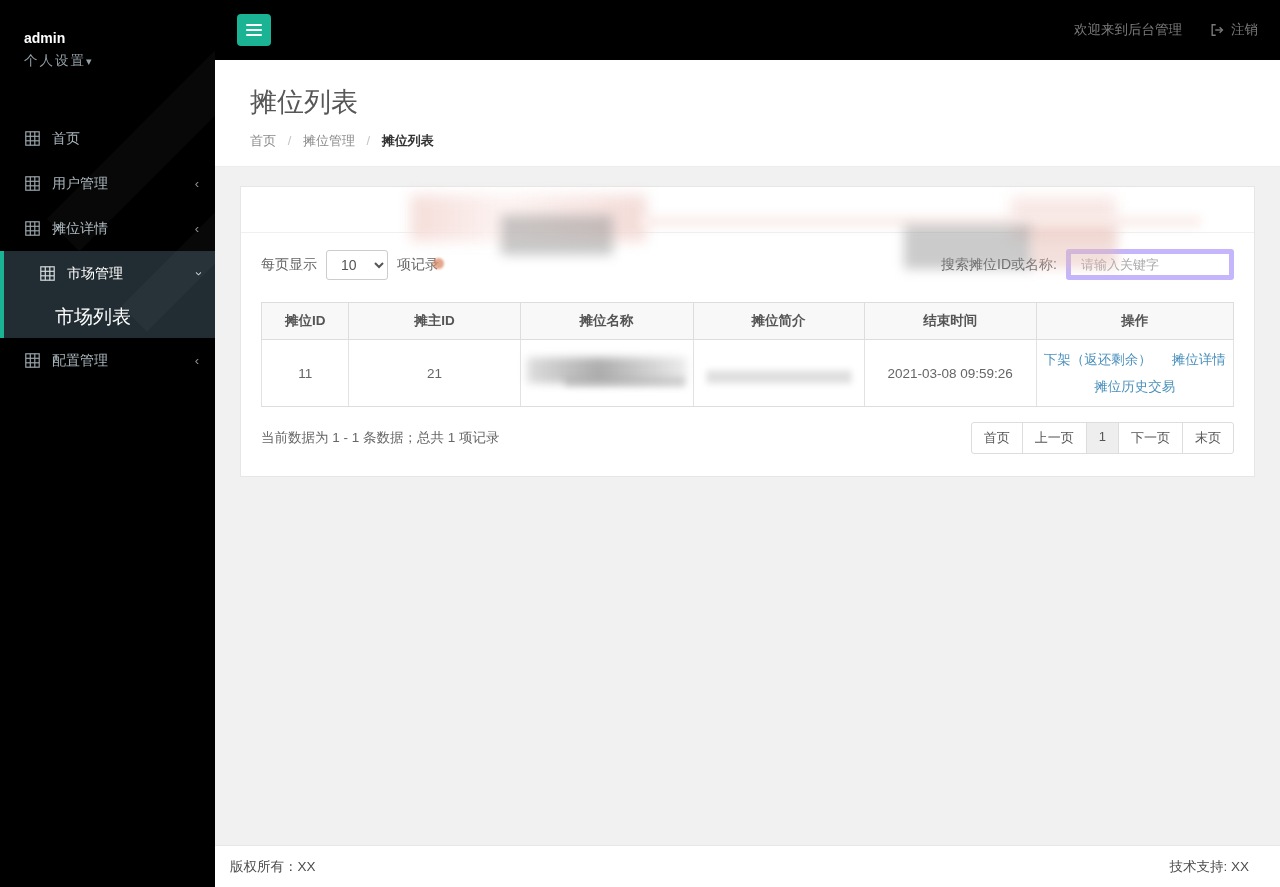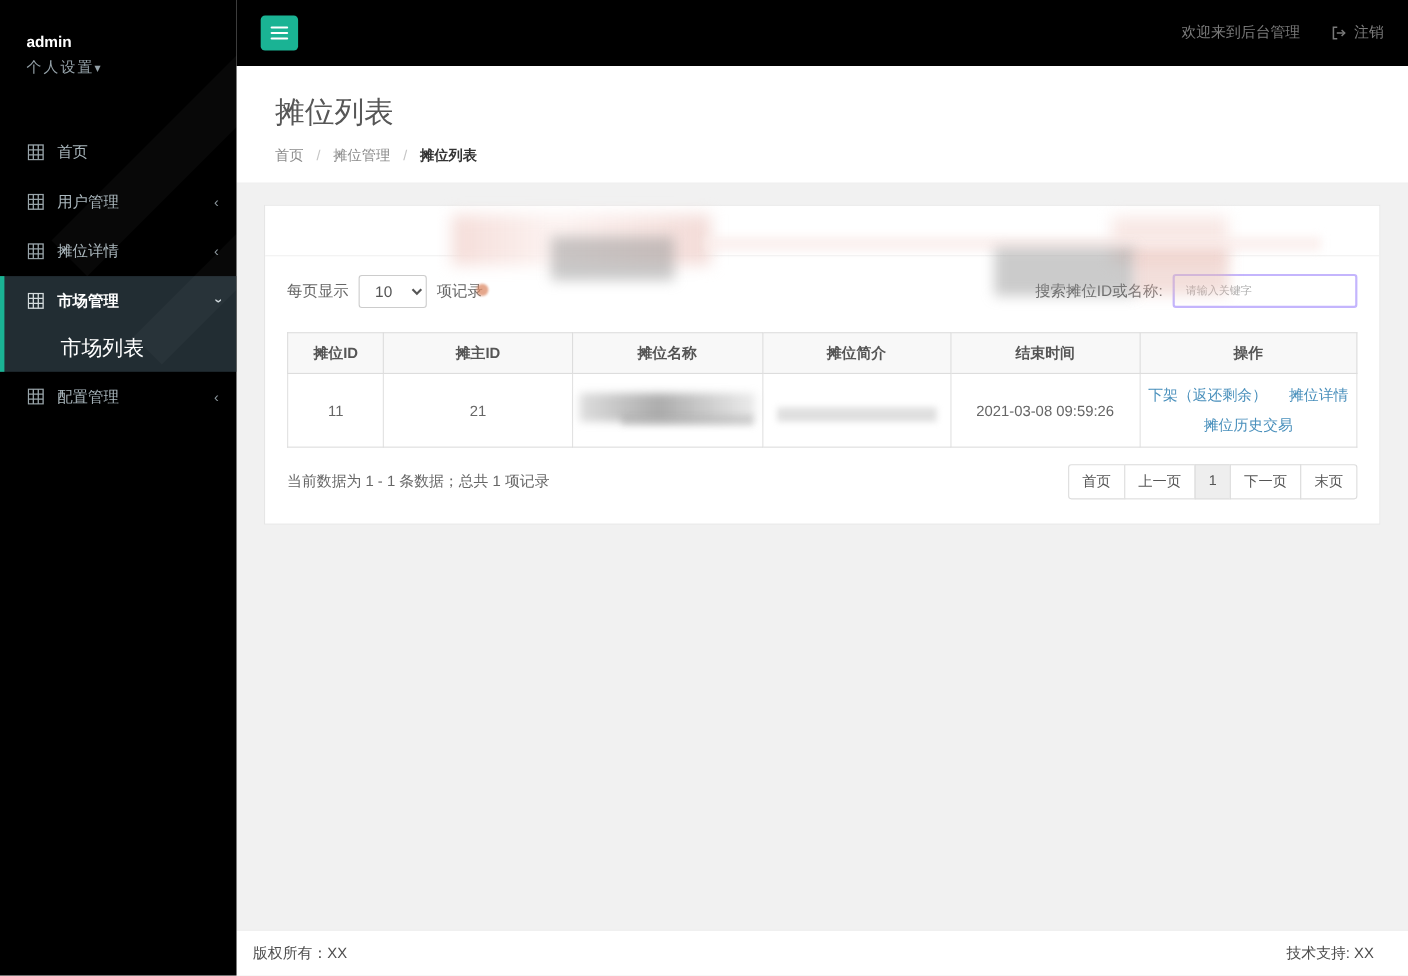--- a/index.html
+++ b/index.html
@@ -25,21 +25,21 @@
   .menu { margin-top:38px; }
   .menu-item {
     height:45px; display:flex; align-items:center;
     padding:0 16px 0 25px; font-size:14px; color:#aab7bd; cursor:pointer;
   }
   .menu-item .mi-label { margin-left:12px; }
   .menu-item .chev { margin-left:auto; color:#8a959b; font-size:13px; }
   .chev-down { display:inline-block; transform:rotate(-90deg); }
   .grid-ico { width:15px; height:15px; flex-shrink:0; opacity:.9; }
   .menu-group-active { border-left:4px solid #1ab394; background:#222d33; }
-  .menu-group-active .menu-item { padding-left:21px; color:#fff; font-weight:bold;align-items:center; }
+  .menu-group-active .menu-item { padding-left:36px; color:#fff; font-weight:normal;align-items:center; }
   .menu-group-active .chev { color:#cfd8dc; }
   .submenu-item {
     height:42px; display:flex; align-items:center; padding-left:51px;
     color:#fff; font-weight:normal; font-size:19px; cursor:pointer;text-align:right;
   }
 
   
   .main { flex:1; display:flex; flex-direction:column; background:#f1f1f1; min-width:0; }
 
   .navbar {
@@ -82,22 +82,22 @@
   .b-dot { left:192px; top:71px; width:11px; height:11px; border-radius:50%; background:#dd8a66; opacity:.75; filter:blur(1px); }
 
   .controls { display:flex; justify-content:space-between; align-items:center; margin-bottom:22px; }
   .ctrl-left, .ctrl-right { display:flex; align-items:center; gap:9px; color:#666; font-size:14px; }
   .per-page-select {
     width:62px; height:30px; border:1px solid #ccc; border-radius:3px;
     color:#555; font-size:14px; padding:0 4px 0 10px; background:#fff;
     font-family:inherit;
   }
   .search-input {
-    width:168px; height:31px; border:2px solid #c4b5fd; border-radius:3px;
-    padding:6px 10px; font-size:10px; color:#555; font-family:inherit;
+    width:168px; height:31px; border:5px solid #c4b5fd; border-radius:3px;
+    padding:6px 10px; font-size:13px; color:#555; font-family:inherit;
   }
   .search-input::placeholder { color:#aaa; }
 
   table.data { width:100%; border-collapse:collapse; table-layout:fixed; }
   table.data th {
     border:1px solid #ddd; background:#f8f8f8; padding:9px 6px;
     font-size:13.5px; color:#555; font-weight:bold; text-align:center;
   }
   table.data td {
     border:1px solid #e2e2e2; border-top:1px solid #ddd; border-bottom:1px solid #ddd;

